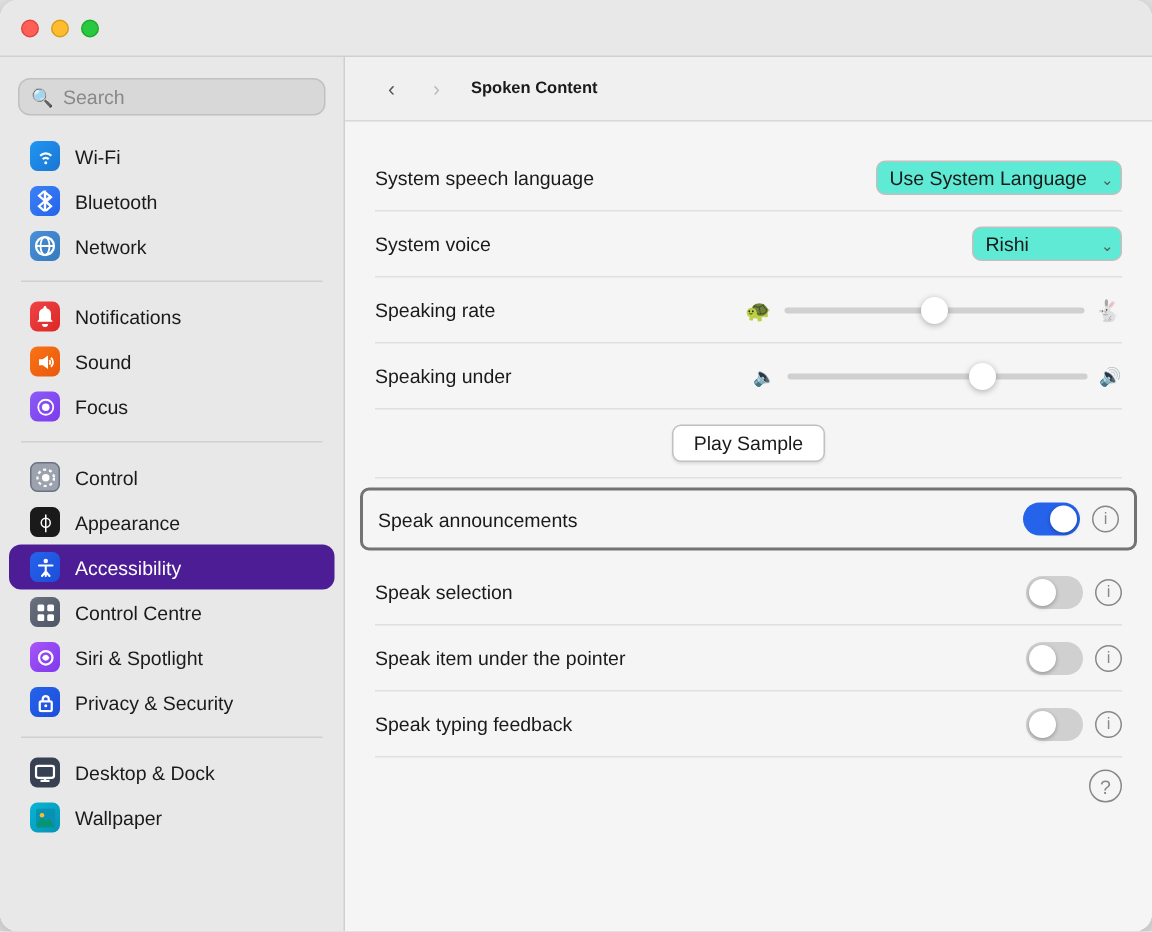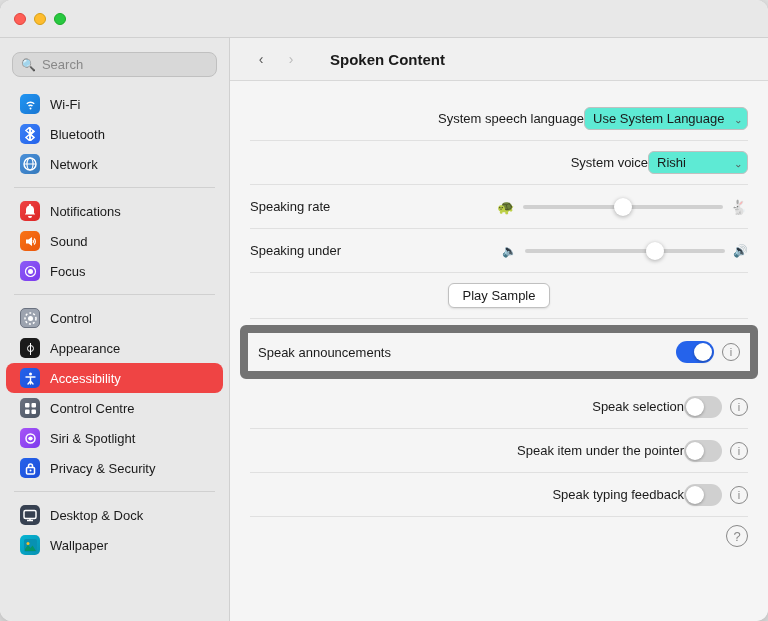--- a/index.html
+++ b/index.html
@@ -85,21 +85,21 @@
       align-items: center;
       padding: 5px 14px;
       gap: 10px;
       cursor: pointer;
       border-radius: 8px;
       margin: 0 6px;
       font-size: 13px;
       color: #1a1a1a;
     }
     .sidebar-item.active {
-      background: #ef4444;
+      background: #4c1d95;
       color: white;
     }
     .sidebar-icon {
       width: 20px;
       height: 20px;
       border-radius: 5px;
       display: flex;
       align-items: center;
       justify-content: center;
       font-size: 12px;
@@ -148,34 +148,34 @@
       display: flex; align-items: center; justify-content: center;
       border-radius: 4px;
       cursor: pointer;
       color: #555;
       font-size: 14px;
       background: none;
       border: none;
     }
     .nav-btn.disabled { color: #bbb; cursor: default; }
     .panel-title {
-      font-size: 15px;
+      font-size: 11px;
       font-weight: 600;
       color: #1a1a1a;
-      margin-left: 20px;
+      margin-left: 4px;
     }
     .panel-body {
       flex: 1;
       overflow-y: auto;
       padding: 16px 20px;
     }
     .setting-row {
       display: flex;
       align-items: center;
-      justify-content: flex-end;
+      justify-content: space-between;
       padding: 10px 0;
       border-bottom: 1px solid #e0e0e0;
       min-height: 44px;
     }
     .setting-row:last-child {
       border-bottom: none;
     }
     .setting-label {
       font-size: 13px;
       color: #1a1a1a;
@@ -285,21 +285,21 @@
       border: 1px solid #c0c0c0;
       border-radius: 6px;
       padding: 4px 14px;
       font-size: 13px;
       cursor: pointer;
       color: #1a1a1a;
       box-shadow: 0 1px 2px rgba(0,0,0,0.1);
     }
     
     .highlight-row {
-      border: 8px solid #737373;
+      border: 2px solid #737373;
       border-radius: 6px;
       padding: 8px 10px;
       margin: 4px -10px;
       display: flex;
       align-items: center;
       justify-content: space-between;
     }
     .help-btn {
       width: 22px;
       height: 22px;

